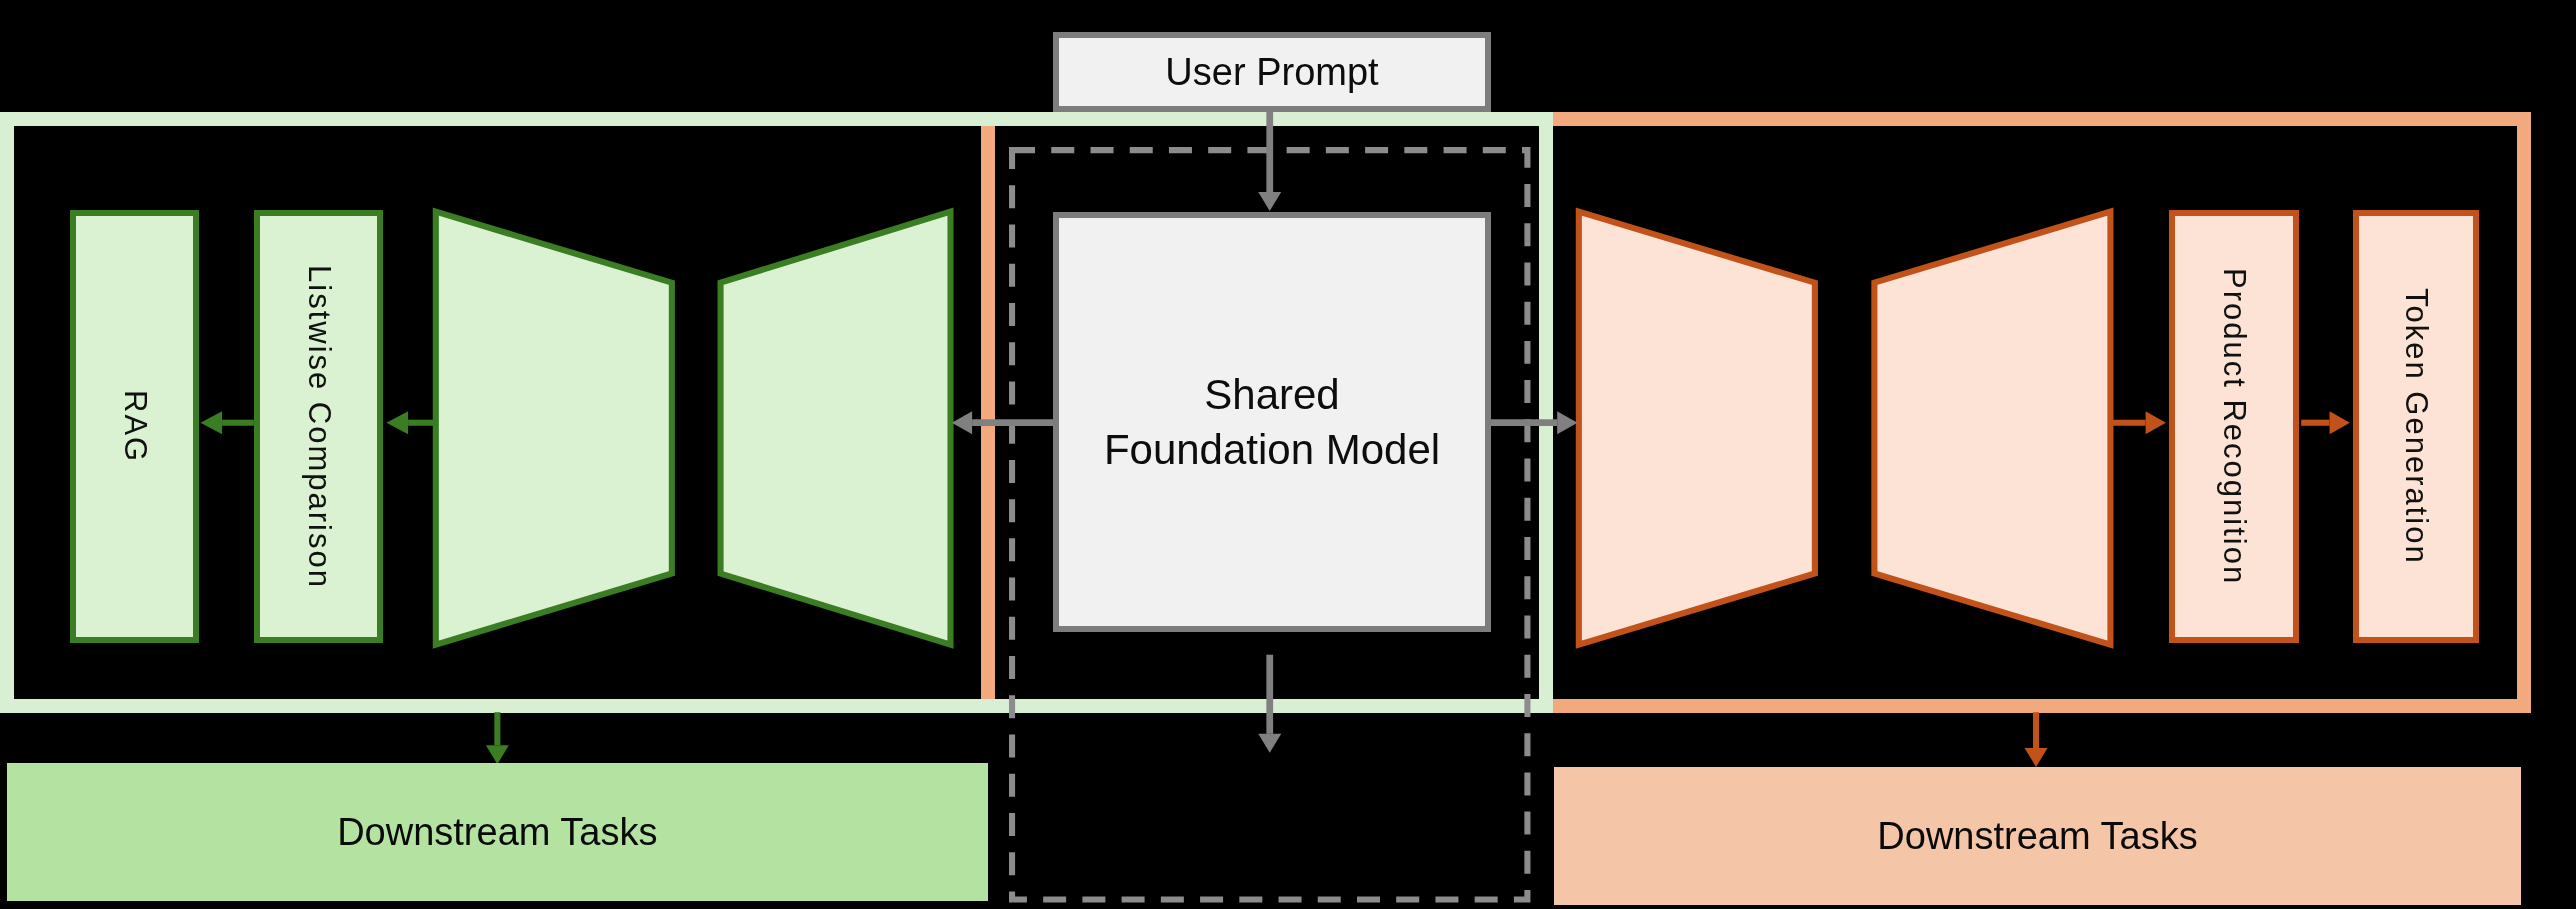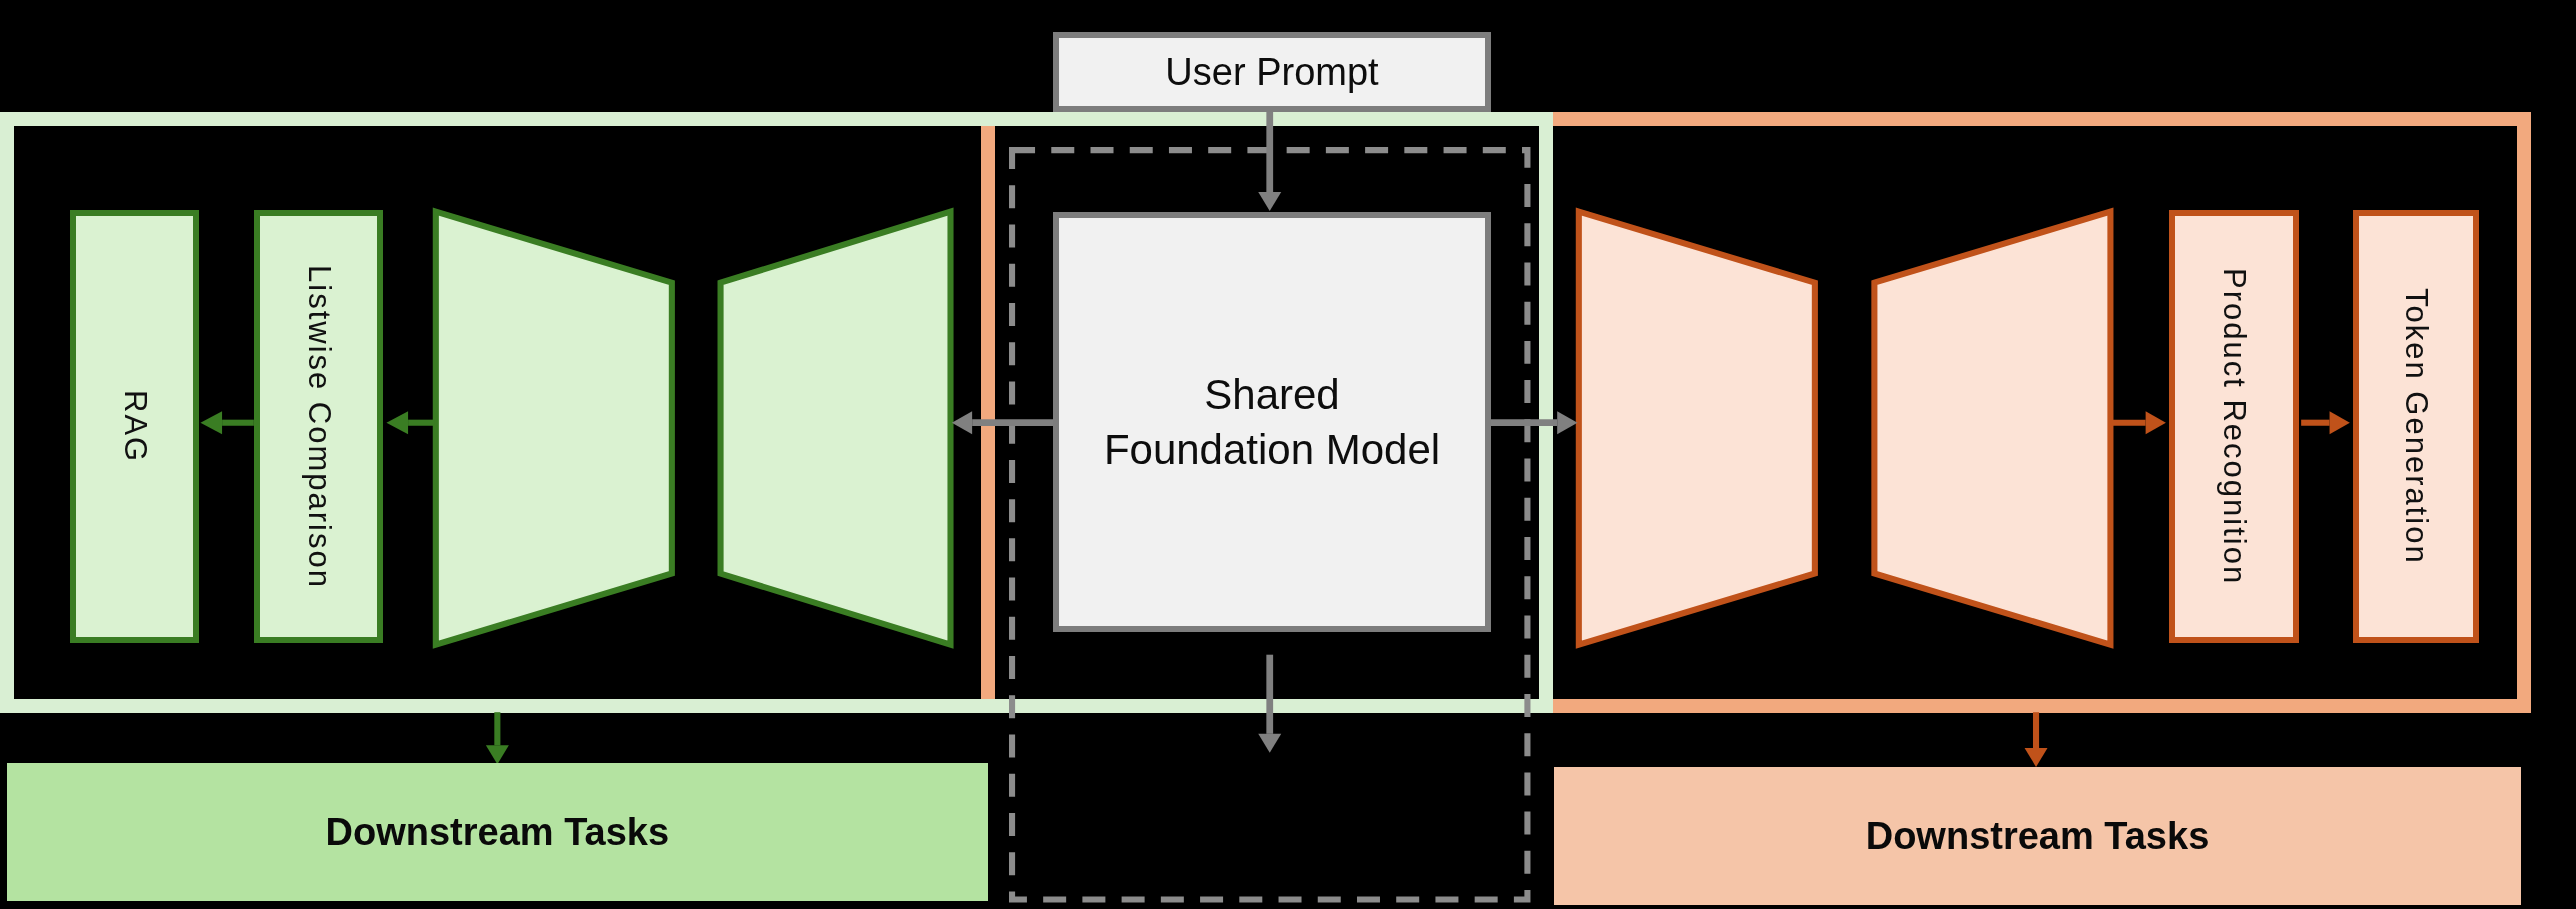--- a/index.html
+++ b/index.html
@@ -26,21 +26,21 @@
   .vtext{
     writing-mode:vertical-rl;text-orientation:mixed;
     font-size:31px;letter-spacing:2px;color:#111;
   }
   .user-prompt{left:1053px;top:8px;width:438px;height:80px;font-size:38px;margin-top:24px;}
   .shared{left:1053px;top:212px;width:438px;height:420px;font-size:42px;line-height:1.32;white-space:pre-line;}
   .rag{left:70px;top:210px;width:129px;height:433px;}
   .listwise{left:254px;top:210px;width:129px;height:433px;}
   .prod-rec{left:2169px;top:210px;width:130px;height:433px;}
   .tok-gen{left:2353px;top:210px;width:126px;height:433px;}
-  .downstream{font-size:38px;color:#0a0a0a;font-weight:bold;}
+  .downstream{font-size:38px;color:#0a0a0a;}
   .downstream.left{left:6.8px;top:763px;width:981px;height:138px;background:#b4e3a1;}
   .downstream.right{left:1554px;top:767px;width:967px;height:138px;background:#f5c5a8;}
 </style>
 </head>
 <body>
 
 <div id="canvas">
 
   <div class="frame orange"></div>
   <div class="frame green"></div>

